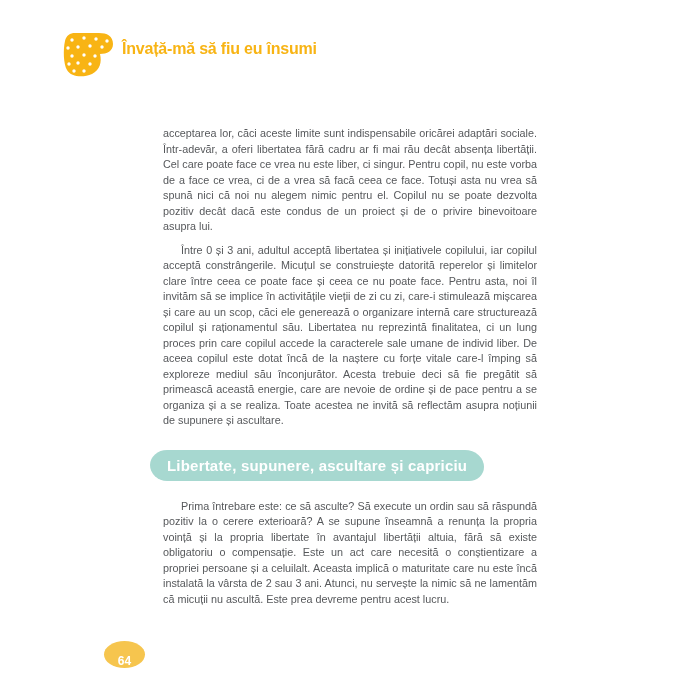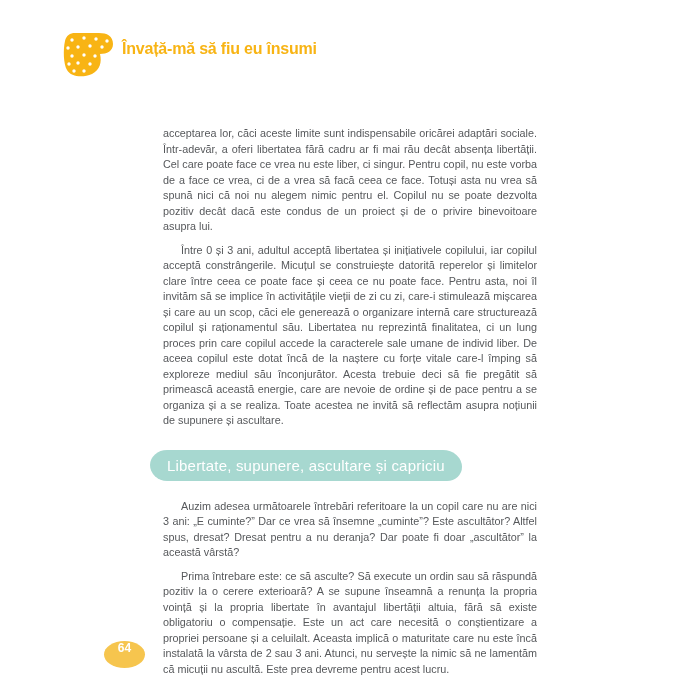--- a/index.html
+++ b/index.html
@@ -16,29 +16,29 @@
   
   .text-block{
     position:absolute;left:155px;top:118px;width:390px;
     color:#56585B;font-size:10.8px;line-height:15.5px;text-align:justify;
   }
   .para{margin:8px;}
   .para.indent{text-indent:18px;}
   .section-pill{
     display:inline-block;margin:13px 0 10px -5px;padding:0 17px;
     height:31px;line-height:31px;
-    background:#A7D8D0;color:#ffffff;font-weight:normal;
+    background:#A7D8D0;color:#ffffff;font-weight:bold;
     font-size:15px;letter-spacing:0.2px;text-indent:0;
     border-radius:17px 19px 15px 17px / 15px 17px 14px 16px;
   }
   
   .page-number{
     position:absolute;left:104px;top:641px;width:41px;height:27px;
     background:#F6C54E;border-radius:50%;
-    display:flex;align-items:flex-start;justify-content:center;
+    display:flex;align-items:flex-end;justify-content:center;
     color:#ffffff;font-size:12px;font-weight:bold;
   }
 </style>
 </head>
 <body>
 
 <div class="page">
 
   <span class="hdr-logo">
     <svg width="52" height="46" viewBox="0 0 52 46" aria-hidden="true">
@@ -63,21 +63,20 @@
       </g>
     </svg>
   </span>
 
   <h1 class="chapter-title">Învață-mă să fiu eu însumi</h1>
 
   <main class="text-block">
     <p class="para">acceptarea lor, căci aceste limite sunt indispensabile oricărei adaptări sociale. Într-adevăr, a oferi libertatea fără cadru ar fi mai rău decât absența libertății. Cel care poate face ce vrea nu este liber, ci singur. Pentru copil, nu este vorba de a face ce vrea, ci de a vrea să facă ceea ce face. Totuși asta nu vrea să spună nici că noi nu alegem nimic pentru el. Copilul nu se poate dezvolta pozitiv decât dacă este condus de un proiect și de o privire binevoitoare asupra lui.</p>
     <p class="para indent">Între 0 și 3 ani, adultul acceptă libertatea și inițiativele copilului, iar copilul acceptă constrângerile. Micuțul se construiește datorită reperelor și limitelor clare între ceea ce poate face și ceea ce nu poate face. Pentru asta, noi îl invităm să se implice în activitățile vieții de zi cu zi, care-i stimulează mișcarea și care au un scop, căci ele generează o organizare internă care structurează copilul și raționamentul său. Libertatea nu reprezintă finalitatea, ci un lung proces prin care copilul accede la caracterele sale umane de individ liber. De aceea copilul este dotat încă de la naștere cu forțe vitale care-l împing să exploreze mediul său înconjurător. Acesta trebuie deci să fie pregătit să primească această energie, care are nevoie de ordine și de pace pentru a se organiza și a se realiza. Toate acestea ne invită să reflectăm asupra noțiunii de supunere și ascultare.</p>
     <h2 class="section-pill">Libertate, supunere, ascultare și capriciu</h2>
-    <p class="para indent">Auzim adesea următoarele întrebări referitoare la un copil care nu are nici 3 ani: „E cuminte?” Dar ce vrea să însemne „cuminte”? Este ascultător? Altfel spus, dresat? Dresat pentru a nu deranja? Dar poate fi doar „ascultător” la această vârstă?</p>
     <p class="para indent">Prima întrebare este: ce să asculte? Să execute un ordin sau să răspundă pozitiv la o cerere exterioară? A se supune înseamnă a renunța la propria voință și la propria libertate în avantajul libertății altuia, fără să existe obligatoriu o compensație. Este un act care necesită o conștientizare a propriei persoane și a celuilalt. Aceasta implică o maturitate care nu este încă instalată la vârsta de 2 sau 3 ani. Atunci, nu servește la nimic să ne lamentăm că micuții nu ascultă. Este prea devreme pentru acest lucru.</p>
   </main>
 
   <div class="page-number">
     <span>64</span>
   </div>
 
 </div>
 
 </body></html>

